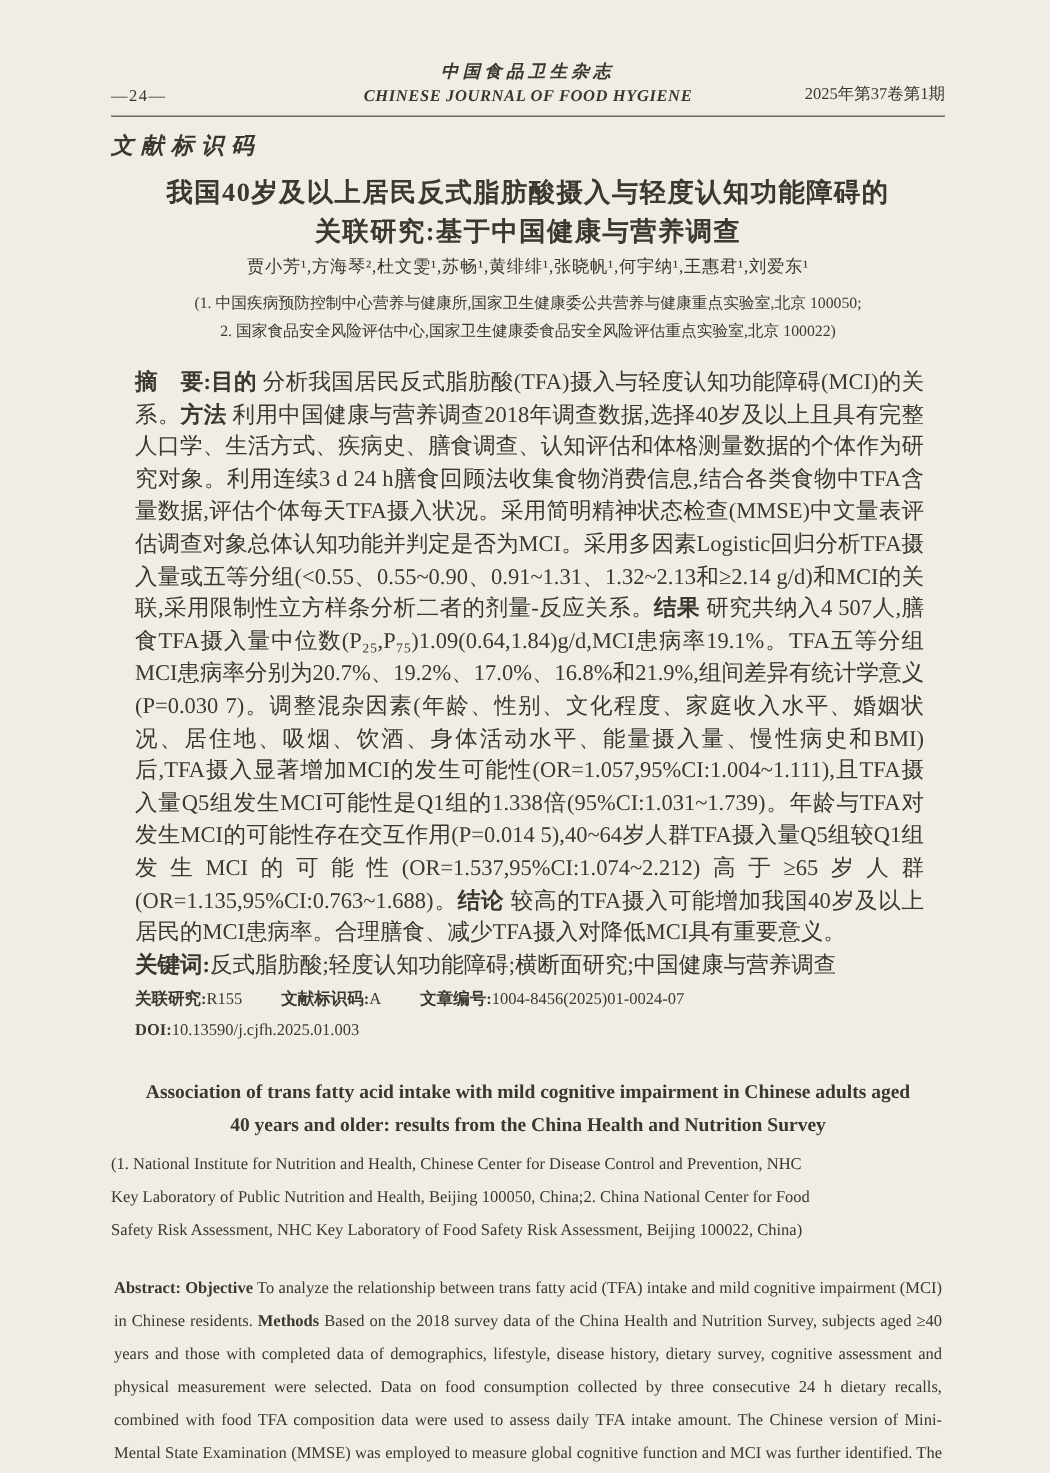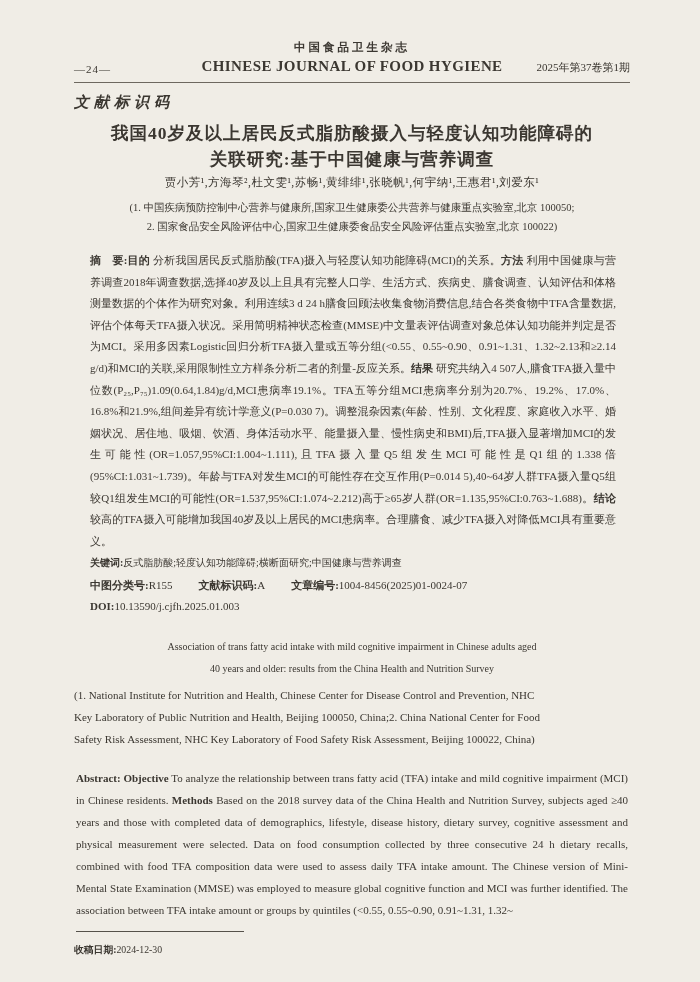--- a/index.html
+++ b/index.html
@@ -14,40 +14,40 @@
   .page{
     box-sizing:border-box;
     width:700px;height:982px;
     padding:40px 70px 20px 74px;
   }
   .b{font-weight:bold;}
   
   .hdr{display:grid;grid-template-columns:1fr auto 1fr;align-items:end;
        border-bottom:1px solid #6d685f;padding-bottom:7px;}
   .hdr-left{font-size:11px;justify-self:start;letter-spacing:1px;}
-  .hdr-center{text-align:center;}
+  .hdr-center{text-align:center;font-style:italic;}
   .hdr-journal-cn{font-size:11.5px;letter-spacing:3px;font-weight:bold;margin-bottom:3px;}
-  .hdr-journal-en{font-size:15px;font-weight:bold;letter-spacing:.4px;}
+  .hdr-journal-en{font-size:11px;font-weight:bold;letter-spacing:.4px;}
   .hdr-right{font-size:11px;justify-self:end;}
   
   .section-label{font-size:15px;font-weight:bold;font-style:italic;
     letter-spacing:5px;margin:10px 0 4px 0;}
   
   .title-cn{text-align:center;font-weight:bold;font-size:17.5px;
     line-height:26px;margin-top:8px;letter-spacing:1px;}
   .authors-cn{text-align:center;font-size:11.5px;margin-top:3px;letter-spacing:.5px;}
   .affil-cn{text-align:center;font-size:10.5px;line-height:19px;margin-top:8px;}
   
-  .abstract-cn{margin:14px 14px 0 16px;font-size:11px;line-height:21.6px;
+  .abstract-cn{margin:14px 14px 0 16px;font-size:15px;line-height:21.6px;
     text-align:justify;}
-  .kv-line{margin:0 14px 0 16px;font-size:10px;line-height:21.6px;}
+  .kv-line{margin:0 14px 0 16px;font-size:15px;line-height:21.6px;}
   .meta-line{margin:1px 14px 0 16px;font-size:11px;line-height:20px;}
   .meta-line .gap{display:inline-block;width:26px;}
   
-  .title-en{text-align:center;font-weight:normal;font-size:10px;line-height:22px;margin-top:20px;}
+  .title-en{text-align:center;font-weight:bold;font-size:13px;line-height:22px;margin-top:20px;}
   .authors-en{text-align:center;font-size:11px;line-height:20px;margin-top:2px;}
   .affil-en{text-align:left;font-size:11px;line-height:22px;margin-top:4px;}
   .abstract-en{margin:17px 2px 0 2px;font-size:11px;line-height:22px;text-align:justify;}
   
   .fn-rule{width:168px;border:none;border-top:1.5px solid #55514a;margin:10px 0 8px 2px;}
   .fn{font-size:9.8px;line-height:20px;}
   .fn-row{display:flex;align-items:flex-start;}
   .fn-label{font-weight:bold;white-space:nowrap;}
   .fn-text{flex:1;text-align:justify;}
 </style>
@@ -76,21 +76,21 @@
 
   <div class="affil-cn">
     <div>(1. 中国疾病预防控制中心营养与健康所,国家卫生健康委公共营养与健康重点实验室,北京  100050;</div>
     <div>2. 国家食品安全风险评估中心,国家卫生健康委食品安全风险评估重点实验室,北京  100022)</div>
   </div>
 
   <p class="abstract-cn"><span class="b">摘　要:</span><span class="b">目的</span><span> 分析我国居民反式脂肪酸(TFA)摄入与轻度认知功能障碍(MCI)的关系。</span><span class="b">方法</span><span> 利用中国健康与营养调查2018年调查数据,选择40岁及以上且具有完整人口学、生活方式、疾病史、膳食调查、认知评估和体格测量数据的个体作为研究对象。利用连续3 d 24 h膳食回顾法收集食物消费信息,结合各类食物中TFA含量数据,评估个体每天TFA摄入状况。采用简明精神状态检查(MMSE)中文量表评估调查对象总体认知功能并判定是否为MCI。采用多因素Logistic回归分析TFA摄入量或五等分组(&lt;0.55、0.55~0.90、0.91~1.31、1.32~2.13和≥2.14 g/d)和MCI的关联,采用限制性立方样条分析二者的剂量-反应关系。</span><span class="b">结果</span><span> 研究共纳入4 507人,膳食TFA摄入量中位数(P₂₅,P₇₅)1.09(0.64,1.84)g/d,MCI患病率19.1%。TFA五等分组MCI患病率分别为20.7%、19.2%、17.0%、16.8%和21.9%,组间差异有统计学意义(P=0.030 7)。调整混杂因素(年龄、性别、文化程度、家庭收入水平、婚姻状况、居住地、吸烟、饮酒、身体活动水平、能量摄入量、慢性病史和BMI)后,TFA摄入显著增加MCI的发生可能性(OR=1.057,95%CI:1.004~1.111),且TFA摄入量Q5组发生MCI可能性是Q1组的1.338倍(95%CI:1.031~1.739)。年龄与TFA对发生MCI的可能性存在交互作用(P=0.014 5),40~64岁人群TFA摄入量Q5组较Q1组发生MCI的可能性(OR=1.537,95%CI:1.074~2.212)高于≥65岁人群(OR=1.135,95%CI:0.763~1.688)。</span><span class="b">结论</span><span> 较高的TFA摄入可能增加我国40岁及以上居民的MCI患病率。合理膳食、减少TFA摄入对降低MCI具有重要意义。</span></p>
 
   <div class="kv-line"><span class="b">关键词:</span><span>反式脂肪酸;轻度认知功能障碍;横断面研究;中国健康与营养调查</span></div>
 
-  <div class="meta-line"><span class="b">中图分类号:</span><span>R155</span><span class="gap"></span><span class="b">文献标识码:</span><span>A</span><span class="gap"></span><span class="b">文章编号:</span><span>1004-8456(2025)01-0024-07</span></div>
+  <div class="meta-line"><span class="b">关联研究:</span><span>R155</span><span class="gap"></span><span class="b">文献标识码:</span><span>A</span><span class="gap"></span><span class="b">文章编号:</span><span>1004-8456(2025)01-0024-07</span></div>
 
   <div class="meta-line"><span class="b">DOI:</span><span>10.13590/j.cjfh.2025.01.003</span></div>
 
   <div class="title-en">
     <div>Association of trans fatty acid intake with mild cognitive impairment in Chinese adults aged</div>
     <div>40 years and older: results from the China Health and Nutrition Survey</div>
   </div>
 
 
   <div class="affil-en">

